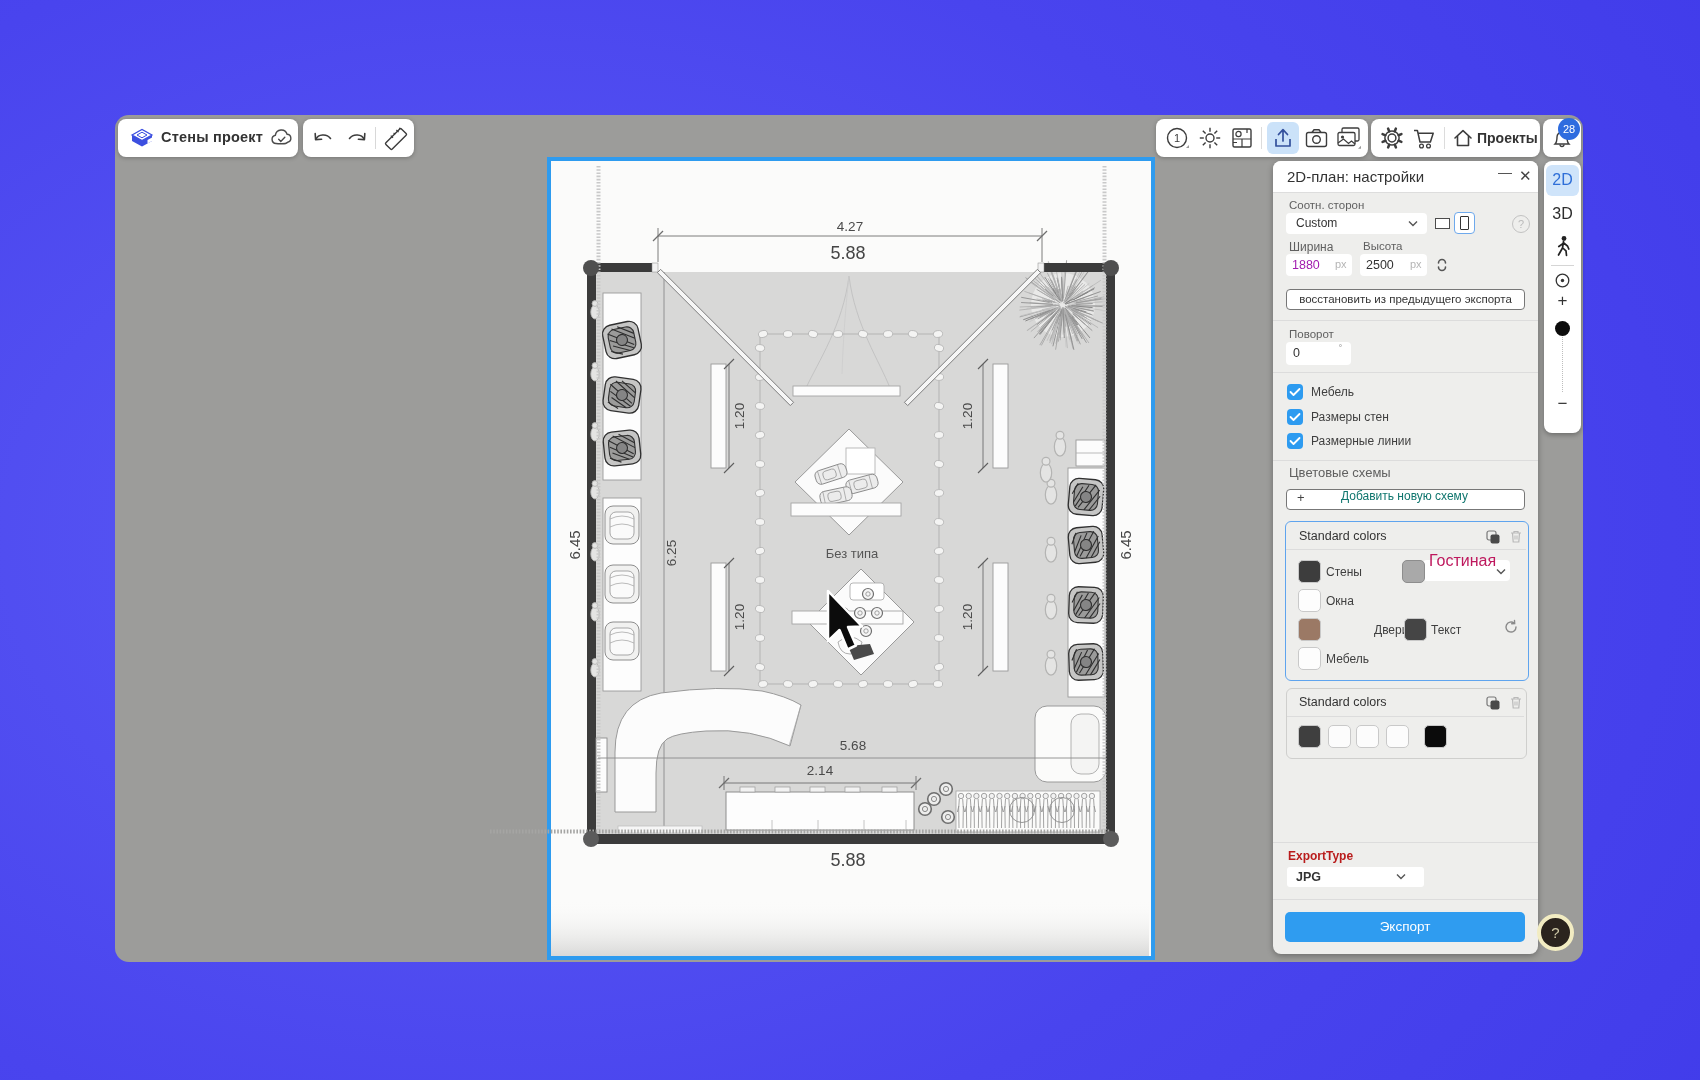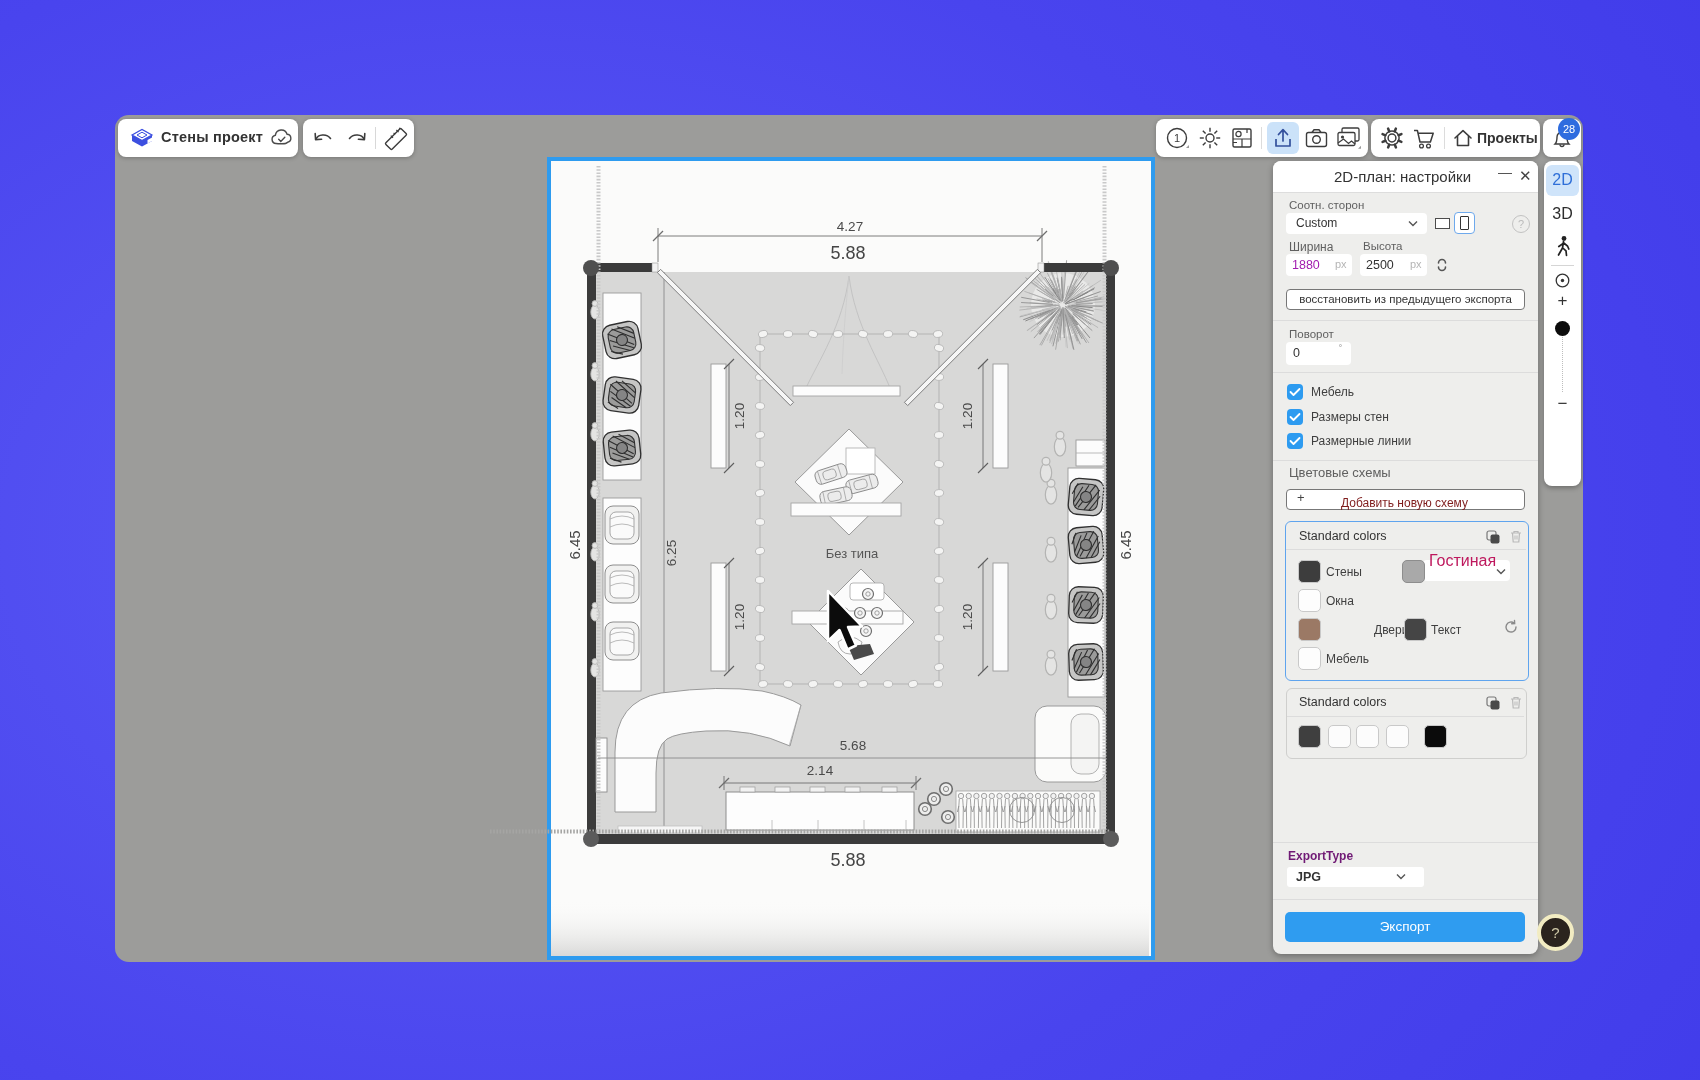--- a/index.html
+++ b/index.html
@@ -727,21 +727,21 @@
 <div class="panel" style="left:1543px;top:119px;width:38px;height:38px;"></div>
 <svg class="ic" style="left:1551px;top:128px" width="22" height="22" viewBox="0 0 22 22" fill="none">
     <path d="M4 16 h14 c-1.5 -1.5 -2 -3.5 -2 -7 a5 5 0 0 0 -10 0 c0 3.5 -.5 5.5 -2 7 z" stroke="#3c3c3c" stroke-width="1.4" fill="#fff"></path>
     <path d="M9 16.5 a2 2 0 0 0 4 0" stroke="#3c3c3c" stroke-width="1.3" fill="none"></path>
   </svg>
 
 <div class="abs" style="left:1558px;top:118px;width:22px;height:22px;border-radius:50%;background:#2e6cdf;color:#fff;font-size:11px;text-align:center;line-height:22px;">28</div>
 
 <div class="abs" style="left:1273px;top:161px;width:265px;height:793px;background:#eeeeec;border-radius:8px;box-shadow:0 2px 6px rgba(0,0,0,.3);">
     <div class="abs" style="left:0;top:0;width:265px;height:31px;background:#fff;border-bottom:1px solid #ddd;border-radius:8px 8px 0 0;"></div>
-    <div class="abs" style="left:14px;top:7px;font-size:15px;color:#333;margin-left:47px;">2D-план: настройки</div>
+    <div class="abs" style="left:14px;top:7px;font-size:15px;color:#333;">2D-план: настройки</div>
     <div class="abs" style="left:225px;top:3px;font-size:14px;color:#555;">—</div>
     <div class="abs" style="left:246px;top:6px;font-size:15px;color:#444;">✕</div>
     <div class="abs" style="left:16px;top:38px;font-size:11.5px;color:#606060;">Соотн. сторон</div>
     <div class="abs" style="left:13px;top:52px;width:141px;height:21px;background:#fff;border-radius:4px;"></div>
     <div class="abs" style="left:23px;top:55px;font-size:12px;color:#333;">Custom</div>
     <svg class="ic" style="left:134px;top:59px" width="12" height="8" viewBox="0 0 12 8" fill="none">
       <path d="M2 1.5 L6 5.5 L10 1.5" stroke="#555" stroke-width="1.4" fill="none"></path>
     </svg>
     <div class="abs" style="left:162px;top:57px;width:13px;height:9px;border:1.6px solid #4c4c4c;background:#fff;"></div>
     <div class="abs" style="left:181px;top:51px;width:19px;height:20px;border:1.6px solid #6ea9ec;border-radius:4px;background:#fff;"></div>
@@ -777,21 +777,21 @@
     <div class="abs" style="left:38px;top:249px;font-size:12px;color:#3f3f3f;">Размеры стен</div>
     <div class="abs" style="left:14px;top:272px;width:16px;height:16px;background:#2d9bf0;border-radius:4px;"></div>
     <svg class="ic" style="left:14px;top:272px" width="16" height="16" viewBox="0 0 16 16">
       <path d="M3.5 8 l3 3 l6 -6" stroke="#fff" stroke-width="1.8" fill="none" stroke-linecap="round" stroke-linejoin="round"></path>
     </svg>
     <div class="abs" style="left:38px;top:273px;font-size:12px;color:#3f3f3f;">Размерные линии</div>
     <div class="abs" style="left:0px;top:299px;width:265px;height:1px;background:#dcdcdc;"></div>
     <div class="abs" style="left:16px;top:304px;font-size:13px;color:#606060;">Цветовые схемы</div>
     <div class="abs" style="left:13px;top:328px;width:237px;height:19px;background:#fff;border:1px solid #777;border-radius:4px;"></div>
     <div class="abs" style="left:24px;top:329px;font-size:13px;color:#444;">+</div>
-    <div class="abs" style="left:13px;top:332px;width:237px;font-size:12px;color:#7f1d1d;text-align:center;line-height:20px;border-radius:6px;">Добавить новую схему</div>
+    <div class="abs" style="left:13px;top:325px;width:237px;font-size:12px;color:#0f766e;text-align:center;line-height:20px;border-radius:6px;">Добавить новую схему</div>
     <div class="abs" style="left:12px;top:360px;width:242px;height:158px;border:1.5px solid #5fa4ee;border-radius:6px;"></div>
     <div class="abs" style="left:26px;top:368px;font-size:12.5px;color:#333;">Standard colors</div>
     <svg class="ic" style="left:213px;top:369px" width="15" height="15" viewBox="0 0 15 15" fill="none">
       <rect x="1" y="1" width="9" height="9" rx="2" stroke="#777" stroke-width="1.2" fill="none"></rect>
       <rect x="4.5" y="4.5" width="9" height="9" rx="2" fill="#4a4a4a"></rect>
     </svg>
     <svg class="ic" style="left:236px;top:368px" width="14" height="16" viewBox="0 0 14 16" fill="none">
       <path d="M2 4 h10 M5 4 V2.5 h4 V4 M3.5 4 l.7 9 h5.6 l.7 -9" stroke="#b9b9b9" stroke-width="1.2" fill="none"></path>
       <path d="M6 6.5 v4 M8 6.5 v4" stroke="#b9b9b9" stroke-width="1"></path>
     </svg>
@@ -825,31 +825,31 @@
       <path d="M2 4 h10 M5 4 V2.5 h4 V4 M3.5 4 l.7 9 h5.6 l.7 -9" stroke="#b9b9b9" stroke-width="1.2" fill="none"></path>
       <path d="M6 6.5 v4 M8 6.5 v4" stroke="#b9b9b9" stroke-width="1"></path>
     </svg>
     <div class="abs" style="left:14px;top:555px;width:237px;height:1px;background:#dcdcdc;"></div>
     <div class="abs" style="left:25px;top:564px;width:21px;height:21px;background:#3f3f3f;border:1px solid #c9c9c9;border-radius:5px;"></div>
     <div class="abs" style="left:55px;top:564px;width:21px;height:21px;background:#fcfcfc;border:1px solid #c9c9c9;border-radius:5px;"></div>
     <div class="abs" style="left:83px;top:564px;width:21px;height:21px;background:#fcfcfc;border:1px solid #c9c9c9;border-radius:5px;"></div>
     <div class="abs" style="left:113px;top:564px;width:21px;height:21px;background:#fcfcfc;border:1px solid #c9c9c9;border-radius:5px;"></div>
     <div class="abs" style="left:151px;top:564px;width:21px;height:21px;background:#0b0b0b;border:1px solid #c9c9c9;border-radius:5px;"></div>
     <div class="abs" style="left:0px;top:681px;width:265px;height:1px;background:#dcdcdc;"></div>
-    <div class="abs" style="left:15px;top:688px;font-size:12px;color:#701a75;font-weight:bold;">ExportType</div>
+    <div class="abs" style="left:15px;top:688px;font-size:12px;color:#b91c1c;font-weight:bold;">ExportType</div>
     <div class="abs" style="left:14px;top:706px;width:137px;height:20px;background:#fff;border-radius:3px;"></div>
     <div class="abs" style="left:23px;top:709px;font-size:12.5px;color:#333;font-weight:bold;">JPG</div>
     <svg class="ic" style="left:122px;top:712px" width="12" height="8" viewBox="0 0 12 8" fill="none">
       <path d="M2 1.5 L6 5.5 L10 1.5" stroke="#555" stroke-width="1.4" fill="none"></path>
     </svg>
     <div class="abs" style="left:0px;top:738px;width:265px;height:1px;background:#dcdcdc;"></div>
     <div class="abs" style="left:12px;top:751px;width:240px;height:30px;background:#2f9cf0;border-radius:5px;color:#fff;font-size:13.5px;text-align:center;line-height:30px;">Экспорт</div>
   </div>
 
-<div class="abs" style="left:1544px;top:161px;width:37px;height:325px;background:#fff;border-radius:8px;box-shadow:0 2px 5px rgba(0,0,0,.3);">
+<div class="abs" style="left:1544px;top:161px;width:37px;height:272px;background:#fff;border-radius:8px;box-shadow:0 2px 5px rgba(0,0,0,.3);">
     <div class="abs" style="left:2px;top:4px;width:33px;height:31px;background:#cfe4fa;border-radius:6px;"></div>
     <div class="abs" style="left:0px;top:10px;width:37px;text-align:center;font-size:16px;color:#2f6fd8;">2D</div>
     <div class="abs" style="left:0px;top:44px;width:37px;text-align:center;font-size:16px;color:#2d2d2d;">3D</div>
     <svg class="ic" style="left:9px;top:74px" width="20" height="24" viewBox="0 0 20 24" fill="none">
       <circle cx="11" cy="3.5" r="2.4" fill="#222"></circle>
       <path d="M10.5 6.5 L9.5 13 M10.8 8 L5.8 11.5 M10.8 8 L14.5 11 L15.8 14 M9.5 13 L5.5 20 M9.8 13 L13 16 L13.5 20.5" stroke="#222" stroke-width="1.7" fill="none" stroke-linecap="round"></path>
     </svg>
     <div class="abs" style="left:7px;top:104px;width:23px;height:1px;background:#d5d5d5;"></div>
     <svg class="ic" style="left:11px;top:112px" width="15" height="15" viewBox="0 0 15 15" fill="none">
       <circle cx="7.5" cy="7.5" r="6.3" stroke="#333" stroke-width="1.3" fill="none"></circle>

